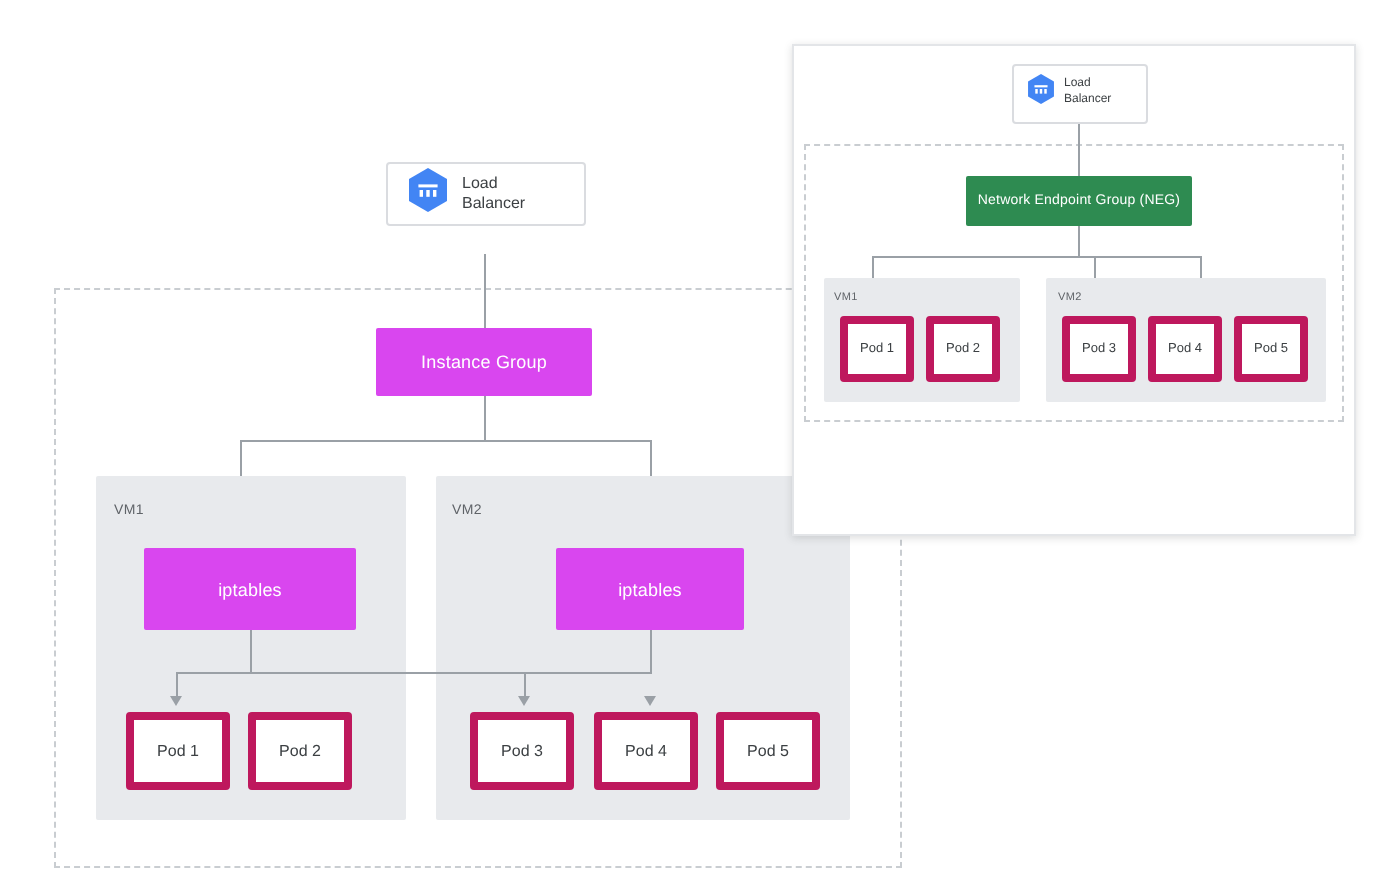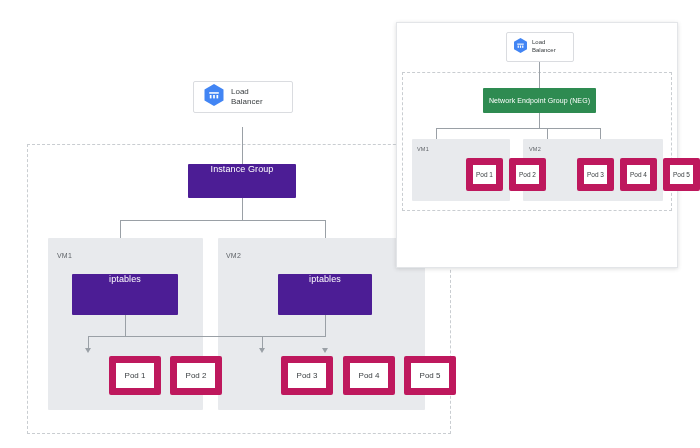--- a/index.html
+++ b/index.html
@@ -28,43 +28,42 @@
   }
   .vm-label{
     position:absolute;
     font-size:7px;
     color:#5f6368;
     letter-spacing:.2px;
     white-space:nowrap;
   }
 
   .node-blue{
-    background:#4c1d95;
+    background:#d946ef;
     color:#ffffff;
-    display:flex;justify-content:center;
+    display:flex;align-items:center;justify-content:center;
     font-size:9px;
     letter-spacing:.1px;
     border-radius:1px;
   }
   .node-green{
     background:#2e8b51;
     color:#ffffff;
     display:flex;align-items:center;justify-content:center;
     font-size:7px;
     letter-spacing:.1px;
     border-radius:1px;
   }
   .node-white{
     background:#ffffff;
-    border:7px solid #be185d;
+    border:4px solid #be185d;
     display:flex;align-items:center;justify-content:center;
     font-size:8px;
     color:#3c4043;
     border-radius:2px;
-    margin-left:46px;
   }
   .pod-sm{font-size:6.5px;}
 
   
   .lb-card{
     background:#ffffff;
     border:1px solid #dadce0;
     border-radius:2px;
     display:flex;align-items:center;
     gap:6px;

